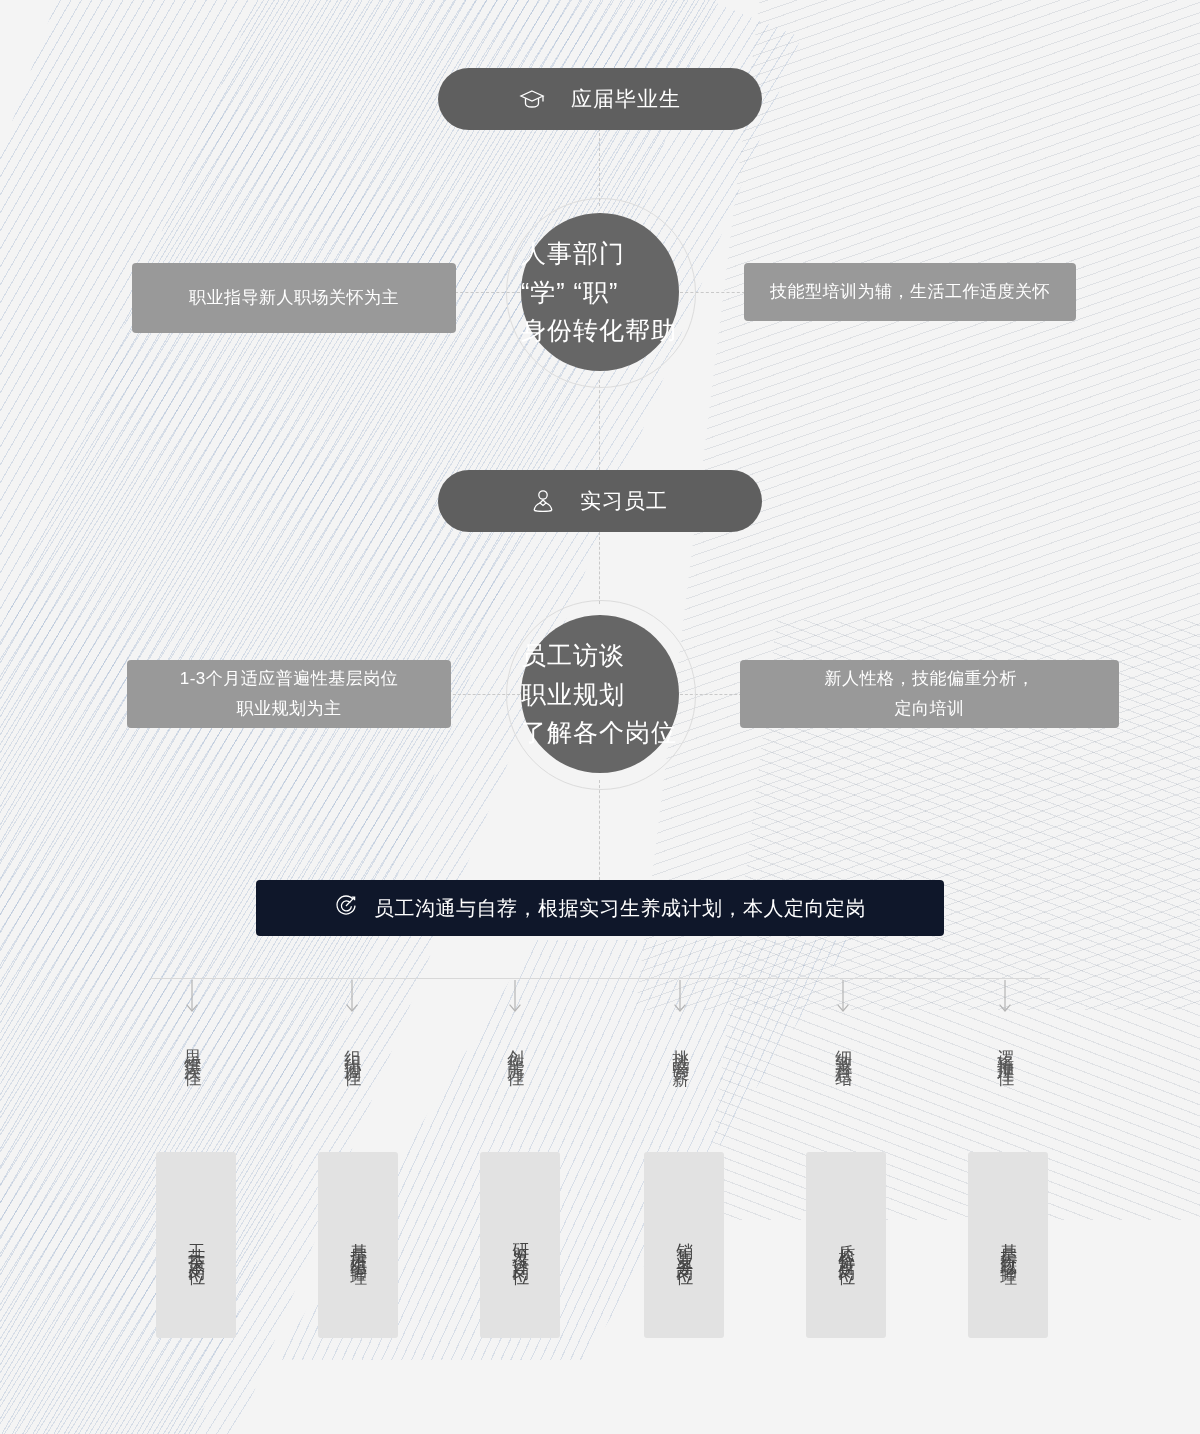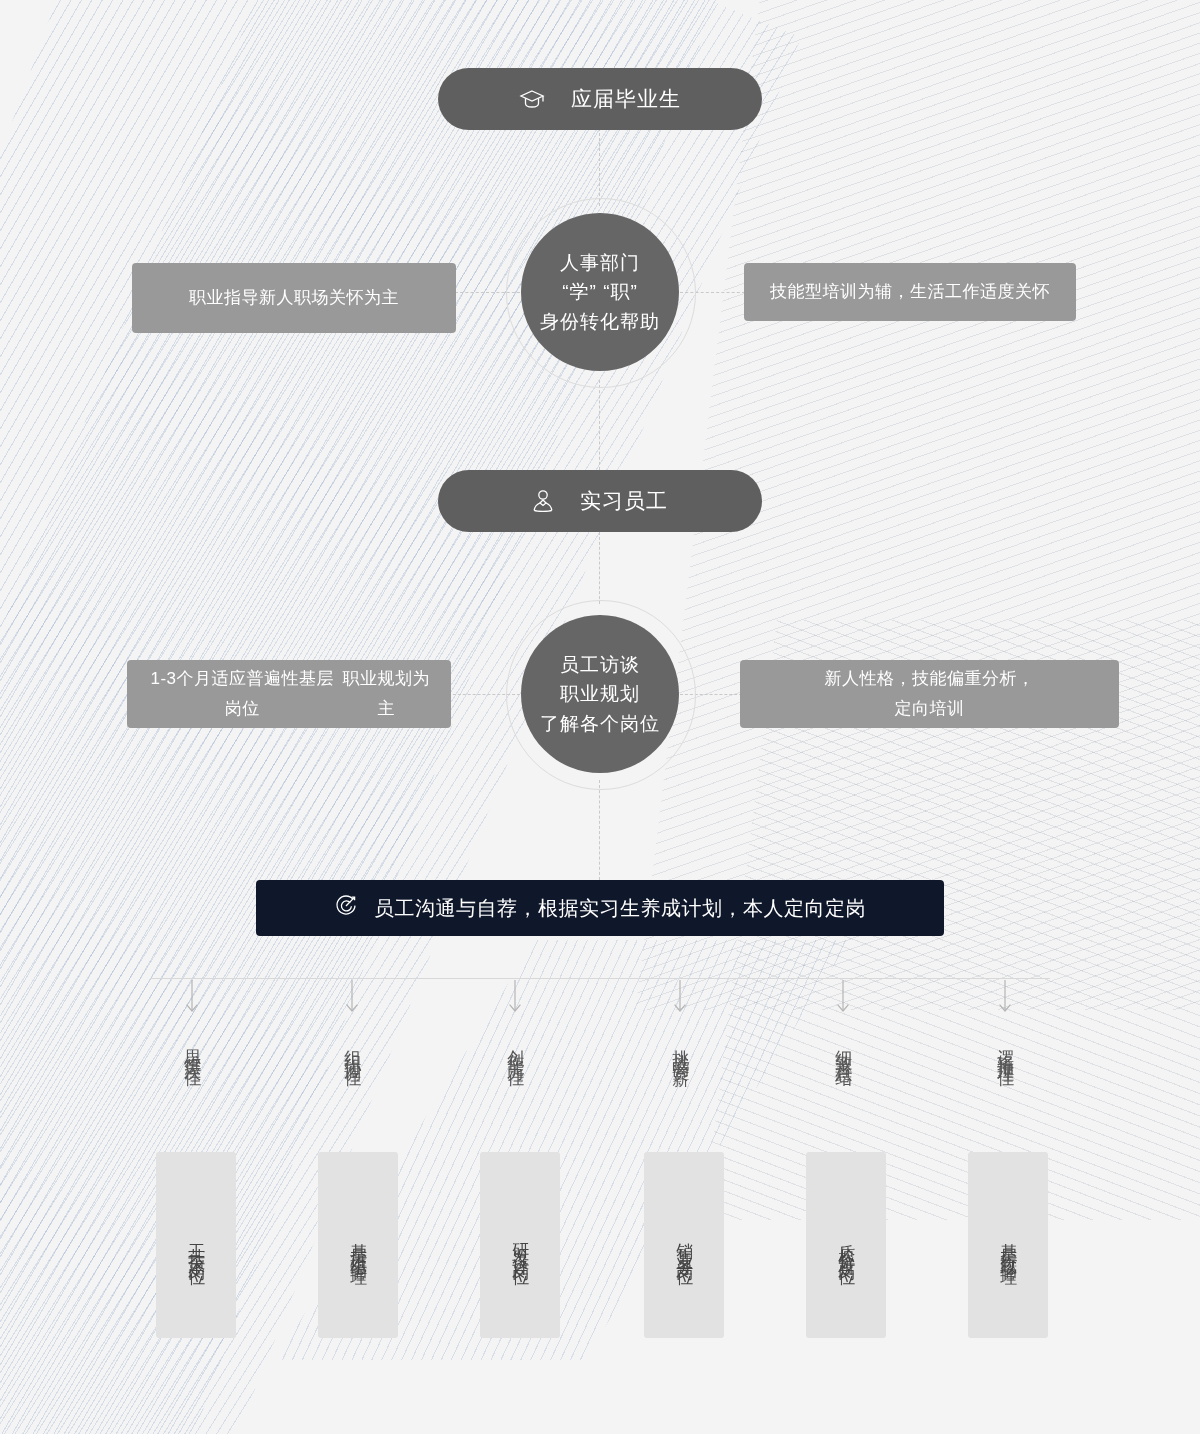--- a/index.html
+++ b/index.html
@@ -114,22 +114,22 @@
     position:absolute;
     border-radius:50%;
     border:1px solid #dcdcdc;
   }
   .circle{
     position:absolute;
     border-radius:50%;
     background:#666666;
     color:#fff;
     display:flex;flex-direction:column;
-    align-items:center;justify-content:center;
-    font-size:19px;line-height:1.55;
+    align-items:flex-start;justify-content:center;
+    font-size:25px;line-height:1.55;
     letter-spacing:1px;
     text-align:center;
   }
 
   
   .sbox{
     position:absolute;
     background:#999999;
     color:#ffffff;
     border-radius:4px;
@@ -235,21 +235,21 @@
     <span>实习员工</span>
   </div>
 
   <div class="ring" style="left:506px;top:600px;width:188px;height:188px;"></div>
   <div class="circle" style="left:521px;top:615px;width:158px;height:158px;">
     <span>员工访谈</span>
     <span>职业规划</span>
     <span>了解各个岗位</span>
   </div>
 
-  <div class="sbox" style="left:127px;top:660px;width:324px;height:68px;flex-direction:row;">
+  <div class="sbox" style="left:127px;top:660px;width:324px;height:68px;flex-direction:column;">
     <span>1-3个月适应普遍性基层岗位</span>
     <span>职业规划为主</span>
   </div>
   <div class="sbox" style="left:740px;top:660px;width:379px;height:68px;flex-direction:column;">
     <span>新人性格，技能偏重分析，</span>
     <span>定向培训</span>
   </div>
 
   <div class="bar" style="left:256px;top:880px;width:688px;height:56px;">
     <span class="ico">

